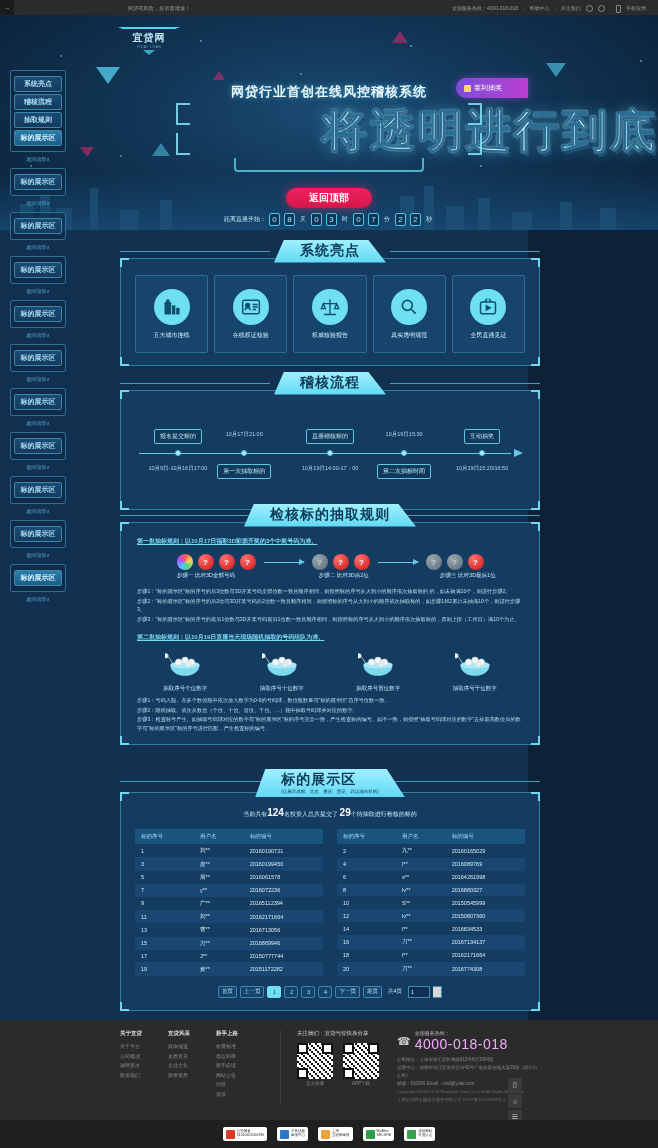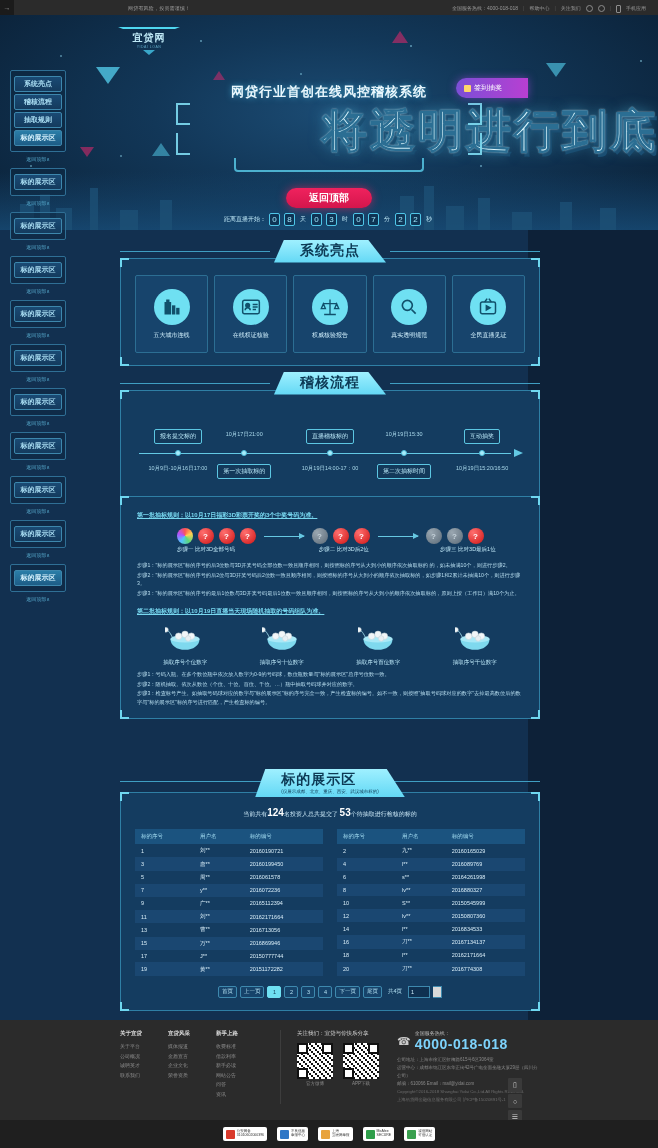--- a/index.html
+++ b/index.html
@@ -260,21 +260,21 @@
   .f-inner { display: flex; padding: 10px 120px 0; gap: 0; }
   .f-col { width: 48px; }
   .f-h { color: #dcdcdc; font-size: 5.5px; font-weight: bold; margin-bottom: 5px; }
   .f-l { color: #8d8d8d; font-size: 5px; line-height: 1.9; cursor: pointer; }
   .f-qr-wrap { margin-left: 16px; padding-left: 16px; border-left: 1px solid #3d3d3d; }
   .f-qr-title { color: #d2d2d2; font-size: 5.5px; margin-bottom: 6px; }
   .qrs { display: flex; gap: 10px; }
   .qr { width: 36px; height: 36px; background: #fff; }
   .qr-cap { text-align: center; color: #8d8d8d; font-size: 4.5px; margin-top: 2px; }
   .f-right { margin-left: 18px; }
-  .f-tel { color: #7dd3fc; font-size: 14px; font-weight: bold; letter-spacing: .5px; }
+  .f-tel { color: #f0abfc; font-size: 14px; font-weight: normal; letter-spacing: .5px; }
   .f-tel-label { color: #bdbdbd; font-size: 5px; }
   .f-addr { color: #8a8a8a; font-size: 4.5px; line-height: 1.8; margin-top: 4px; }
   .f-copy { color: #6d6d6d; font-size: 4.3px; line-height: 1.8; }
   .f-side {
     position: absolute; right: 6px; top: 1078px; width: 14px;
   }
   .f-side div {
     width: 14px; height: 14px; background: #3a3a3a; color: #cfcfcf;
     font-size: 7px; display: flex; align-items: center; justify-content: center;
     margin-bottom: 2px; border-radius: 1px; cursor: pointer;
@@ -527,20 +527,25 @@
           <div class="tl-chip" style="left: 69%; top: 57px;">第二次抽标时间</div>
           <div class="tl-date" style="left: 69%; top: 24px;">10月19日15:30</div>
           <div class="tl-dot" style="left: 89%;"></div>
           <div class="tl-chip" style="left: 89%; top: 22px;">互动抽奖</div>
           <div class="tl-date" style="left: 89%; top: 58px;">10月19日15:20/16:50</div>
         </div>
     </div>
   </div>
 
   <div class="section" style="top:502px;">
+    <div class="sec-head">
+      <div class="sec-line l"></div>
+      <div class="sec-line r"></div>
+      <div class="sec-tab">检核标的抽取规则</div>
+    </div>
     <div class="sec-body" style="padding:14px 16px 10px;">
       <span class="corner c-tl"></span>
       <span class="corner c-tr"></span>
       <span class="corner c-bl"></span>
       <span class="corner c-br"></span>
 
       <div class="rule-title">
         <u>第一批抽标规则：以10月17日福彩3D彩票开奖的3个中奖号码为准。</u>
       </div>
       <div class="ball-row" id="ball-row">
@@ -648,21 +653,21 @@
         <span class="sec-sub">(仅展示成都、北京、重庆、西安、武汉城市标的)</span>
       </div>
     </div>
     <div class="sec-body" style="padding:10px 14px 12px;">
       <span class="corner c-tl"></span>
       <span class="corner c-tr"></span>
       <span class="corner c-bl"></span>
       <span class="corner c-br"></span>
 
       <div class="tbl-note">
-        <span>当前共有</span><b>124</b><span>名投资人总共提交了</span> <b>53</b><span>个待抽取进行检核的标的</span>
+        <span>当前共有</span><b>124</b><span>名投资人总共提交了</span> <b>29</b><span>个待抽取进行检核的标的</span>
       </div>
 
       <div class="tbl-cols">
         <table>
           <thead>
               <tr id="th-left">
                 <th>标的序号</th>
                 <th>用户名</th>
                 <th>标的编号</th>
               </tr>

